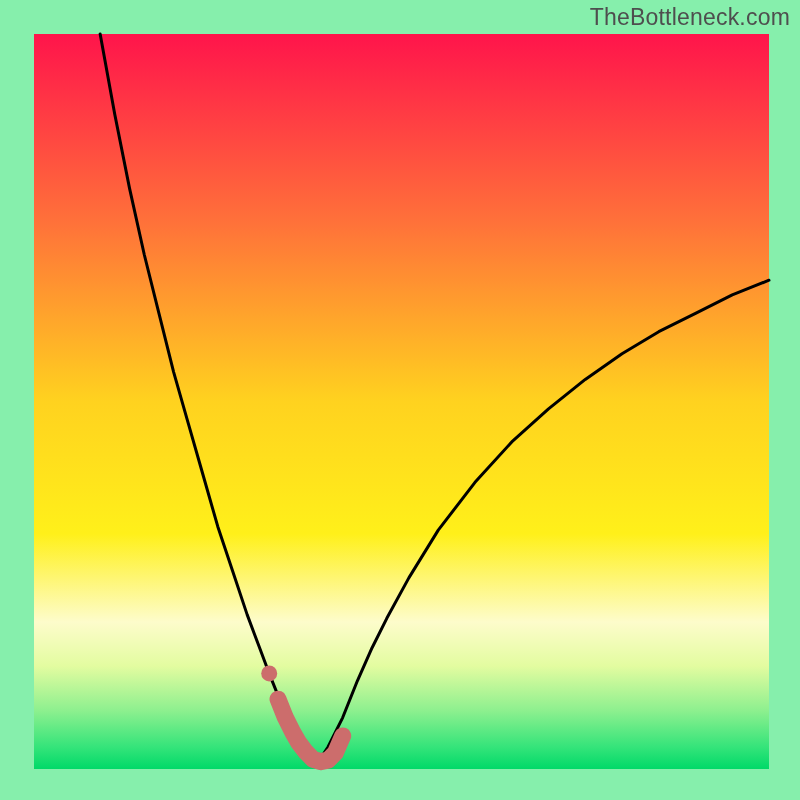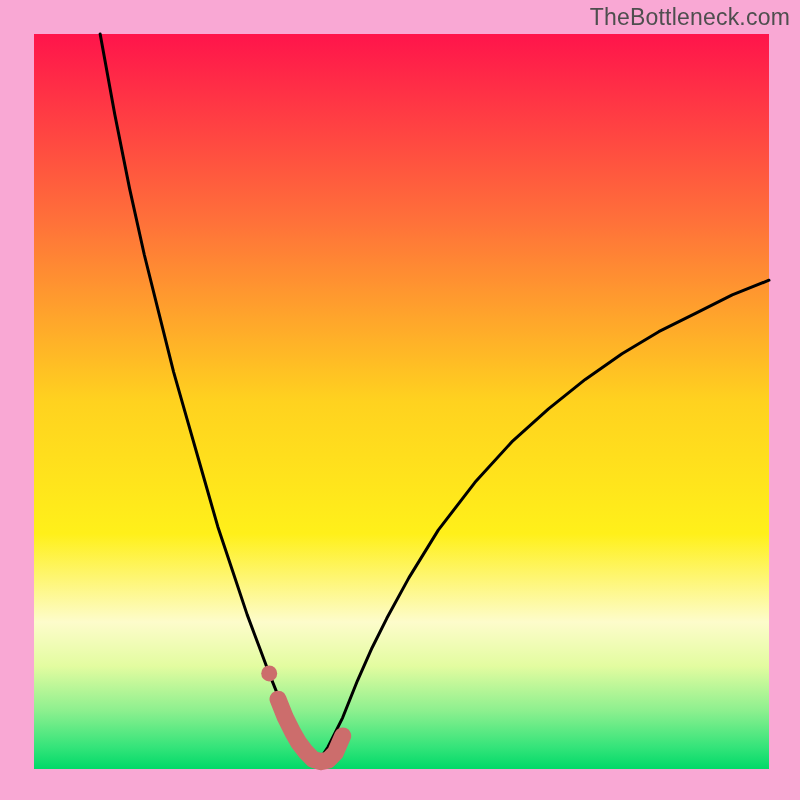--- a/index.html
+++ b/index.html
@@ -8,21 +8,21 @@
     width: 800px;
     height: 800px;
     overflow: hidden;
     background: #000;
     font-family: Arial, Helvetica, sans-serif;
   }
   .frame {
     position: relative;
     width: 800px;
     height: 800px;
-    background: #f9a8d4;
+    background: #86efac;
   }
   .watermark {
     position: absolute;
     top: 4px;
     right: 10px;
     color: #4e4e4e;
     font-size: 23px;
     font-weight: 400;
     letter-spacing: 0.2px;
     user-select: none;

